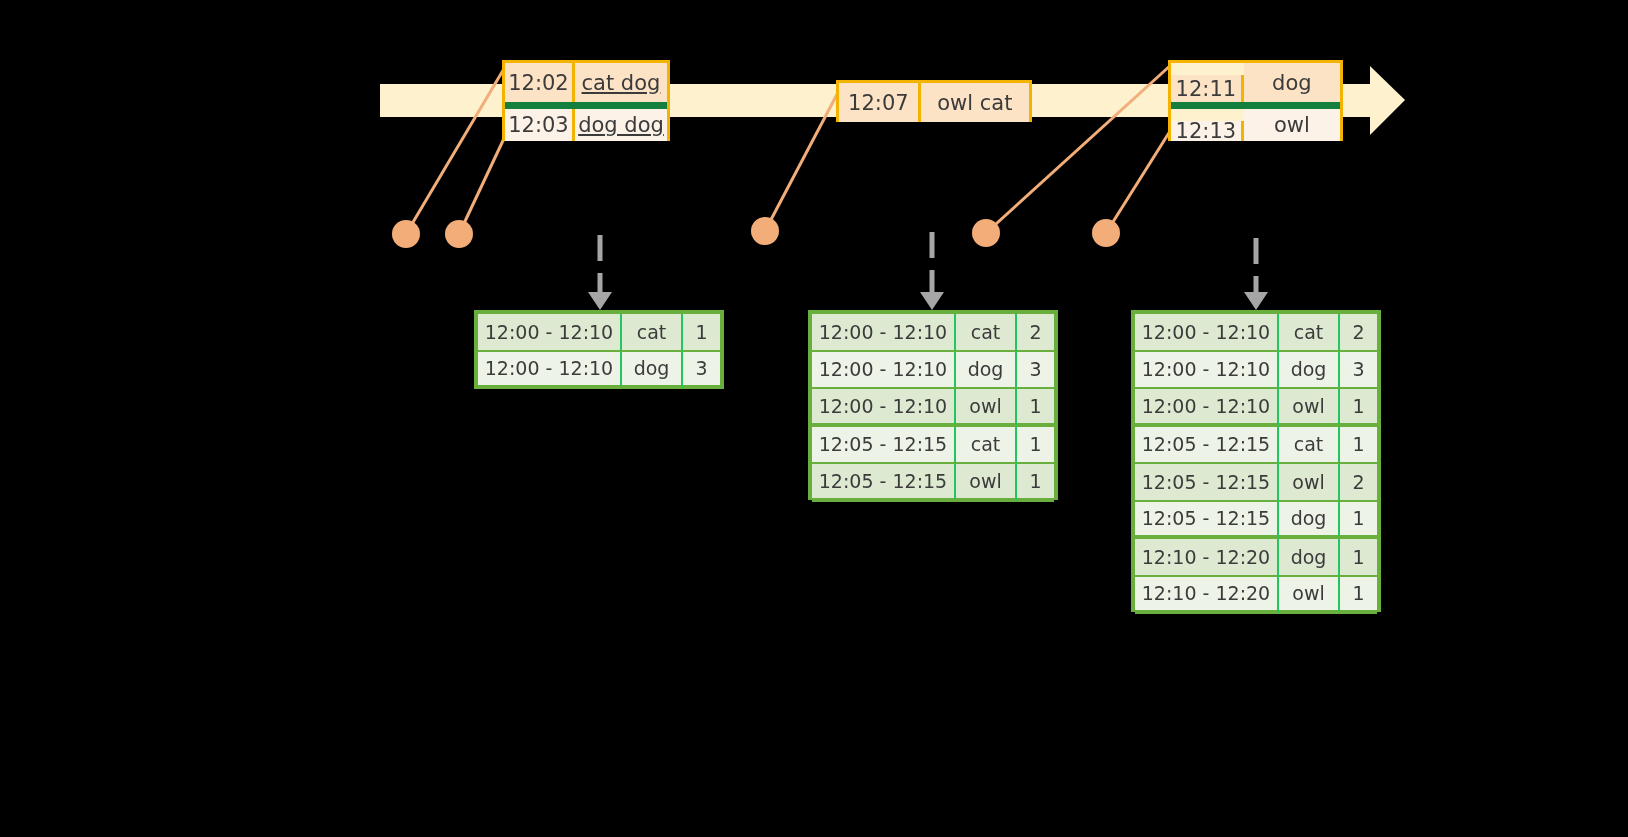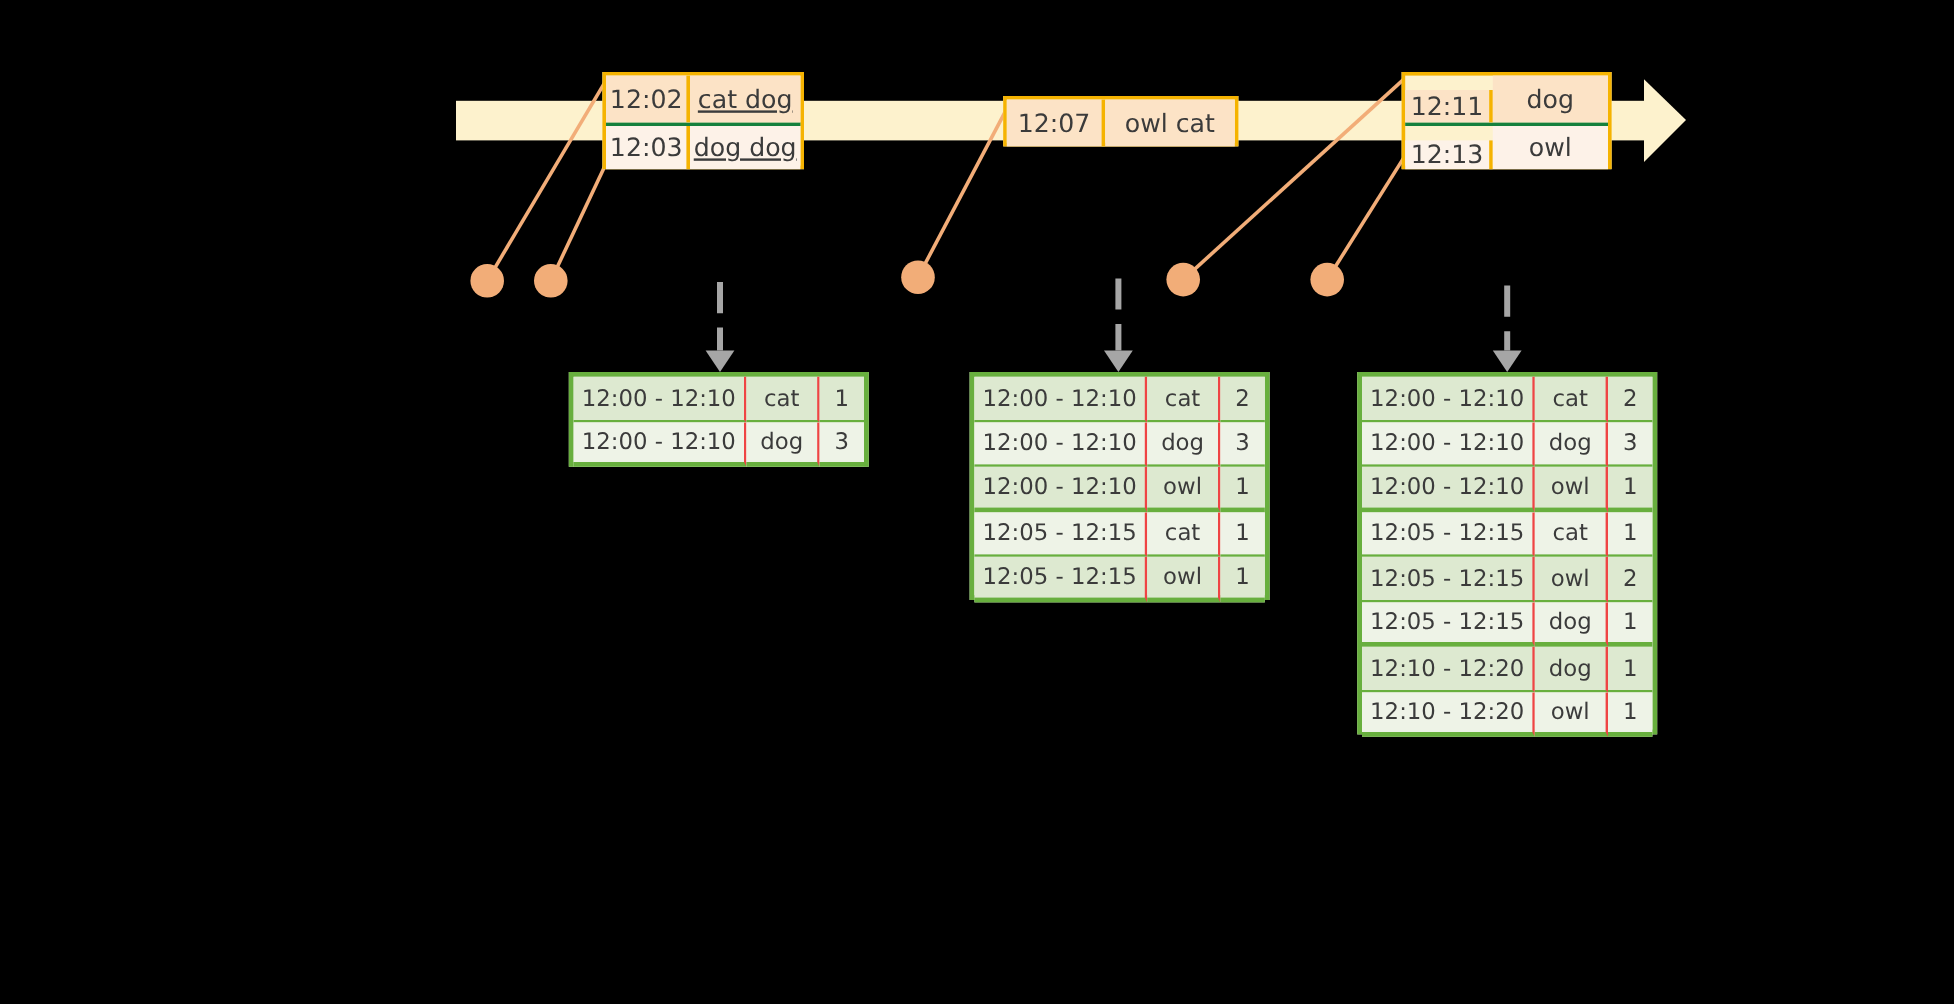--- a/index.html
+++ b/index.html
@@ -44,21 +44,21 @@
     border: 3px solid #f5b301;
     box-sizing: border-box;
     background: #fdf2cd;
   }
   .event-row {
     display: flex;
     height: 39px;
     box-sizing: border-box;
   }
   .event-row + .event-row {
-    border-top: 3px solid #15803d;
+    border-top: 7px solid #15803d;
     justify-content: center;
   }
   .event-row .time-cell,
   .event-row .words-cell {
     display: flex;
     align-items: center;
     justify-content: center;
     box-sizing: border-box;
     font-size: 21px;
     color: #3b3b3b;
@@ -102,21 +102,21 @@
     box-sizing: border-box;
   }
   .result-row .cell {
     display: flex;
     align-items: center;
     justify-content: center;
     box-sizing: border-box;
     font-size: 19px;
     color: #3b3b3b;
     white-space: nowrap;
-    border-right: 2px solid #ef4444;
+    border-right: 2px solid #22c55e;
     border-bottom: 2px solid #68af3e;
     background: #eef3e7;
   }
   .result-row .cell:last-child { border-right: none; }
   .result-row:last-child .cell { border-bottom: none; }
   .result-row.shade-dark .cell { background: #dde9d0; }
   .result-row.group-end .cell { border-bottom: 4px solid #68af3e; }
 
   
   #result-table-0 { left: 474px; top: 310px; width: 250px; height: 79px; }

